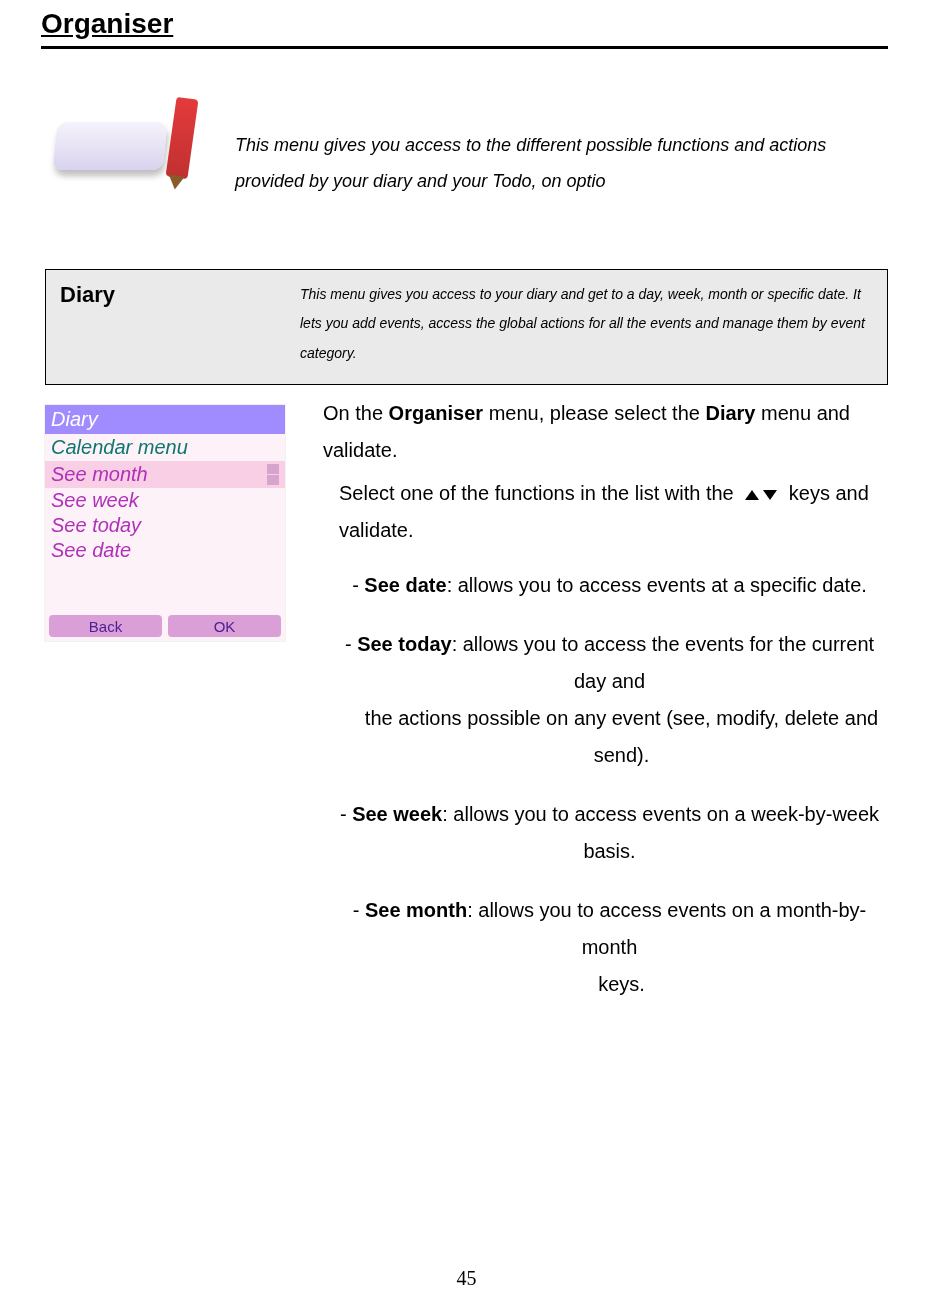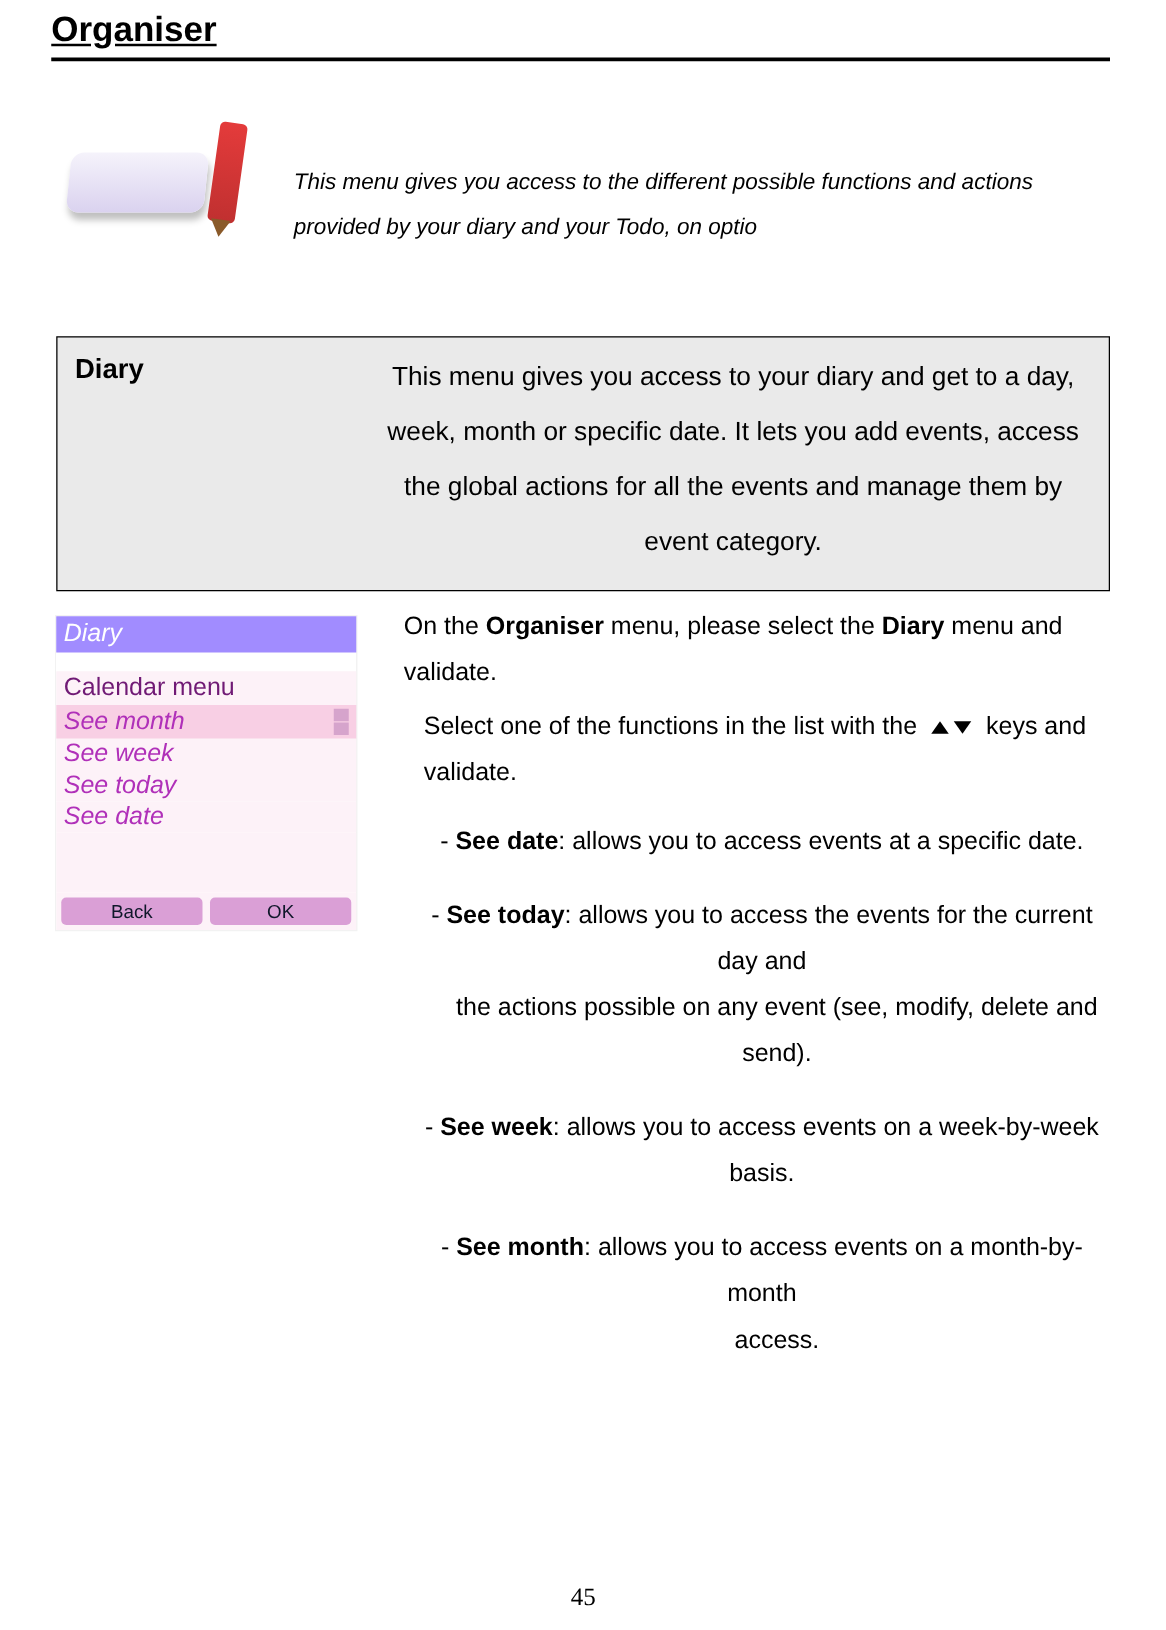--- a/index.html
+++ b/index.html
@@ -84,23 +84,23 @@
   }
   .diary-label {
     font-size: 22px;
     font-weight: bold;
     width: 200px;
     flex-shrink: 0;
     padding-top: 2px;
   }
   .diary-text {
     flex: 1;
-    font-size: 21px;
+    font-style: italic;
+    font-size: 14px;
     line-height: 2.1;
-    text-align: center;
   }
   .body-block {
     display: flex;
     align-items: flex-start;
     margin-top: 10px;
     gap: 38px;
   }
   .screenshot {
     width: 240px;
     margin-top: 10px;
@@ -110,24 +110,24 @@
   .shot-header {
     background: #a18cff;
     color: #fff;
     font-size: 20px;
     padding: 3px 6px;
     font-style: italic;
     font-weight: 500;
   }
   .shot-sub {
     background: #fdf2f8;
-    color: #701a75;
+    color: #0f766e;
     font-size: 20px;
     padding: 2px 6px;
-    margin-top: 15px;
+    font-style: italic;
   }
   .shot-selected {
     background: #f8cfe4;
     color: #b030b9;
     font-size: 20px;
     padding: 2px 6px;
     display: flex;
     justify-content: space-between;
     align-items: center;
     font-style: italic;
@@ -155,21 +155,21 @@
   .shot-buttons {
     display: flex;
     gap: 6px;
     padding: 4px;
     background: #fdf2f8;
   }
   .shot-btn {
     flex: 1;
     height: 22px;
     background: #da9fd6;
-    color: #0f172a;
+    color: #4c1d95;
     font-size: 15px;
     border-radius: 4px;
     display: flex;
     align-items: center;
     justify-content: center;
   }
   .body-text {
     flex: 1;
     font-size: 20px;
     line-height: 1.85;
@@ -264,19 +264,19 @@
       - <b>See today</b><span>: allows you to access the events for the current day and</span>
       <span class="cont">the actions possible on any event (see, modify, delete and send).</span>
     </p>
 
     <p class="item">
       - <b>See week</b><span>: allows you to access events on a week-by-week basis.</span>
     </p>
 
     <p class="item">
       - <b>See month</b><span>: allows you to access events on a month-by-month</span>
-      <span class="cont">access.</span>
+      <span class="cont">keys.</span>
     </p>
 
   </div>
 </div>
 
 <div class="page-number">45</div>
 
 </body></html>

